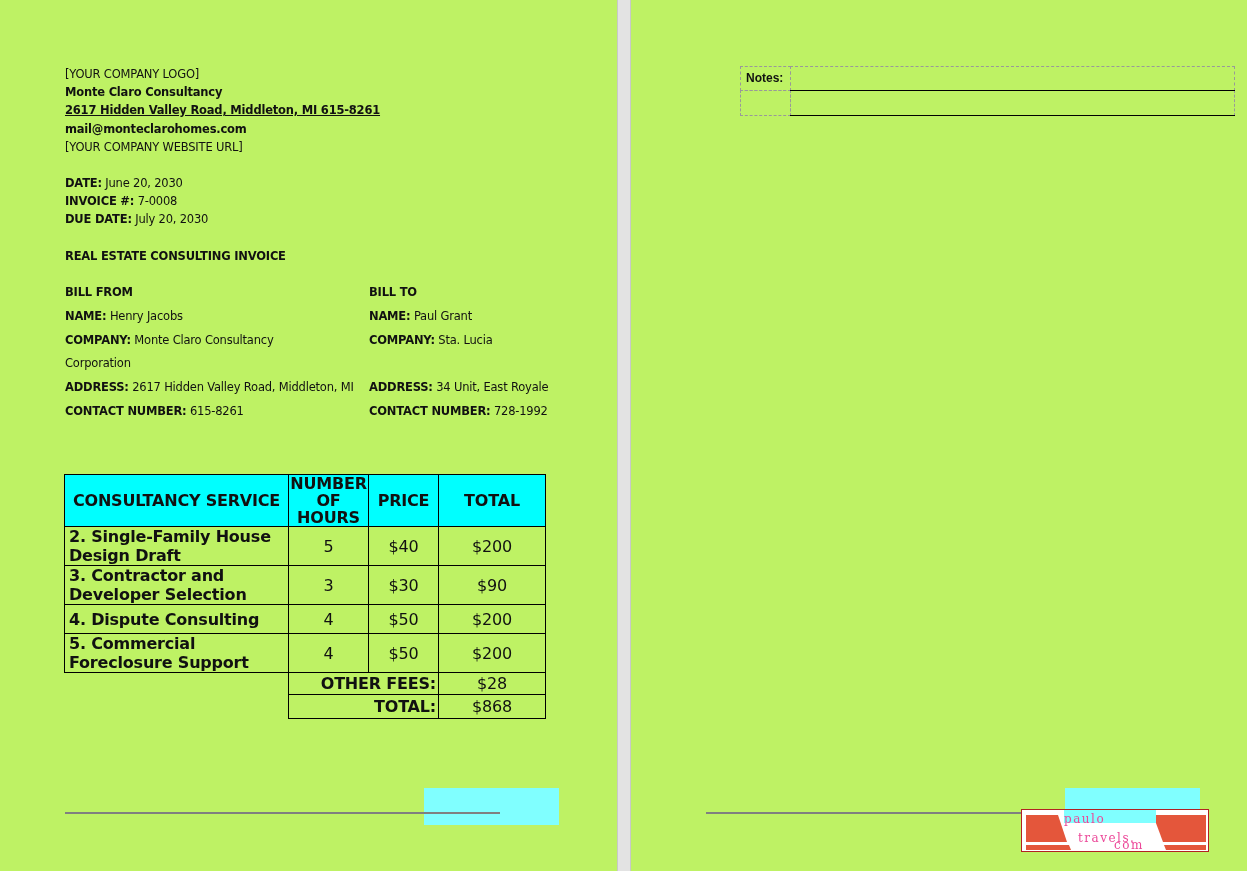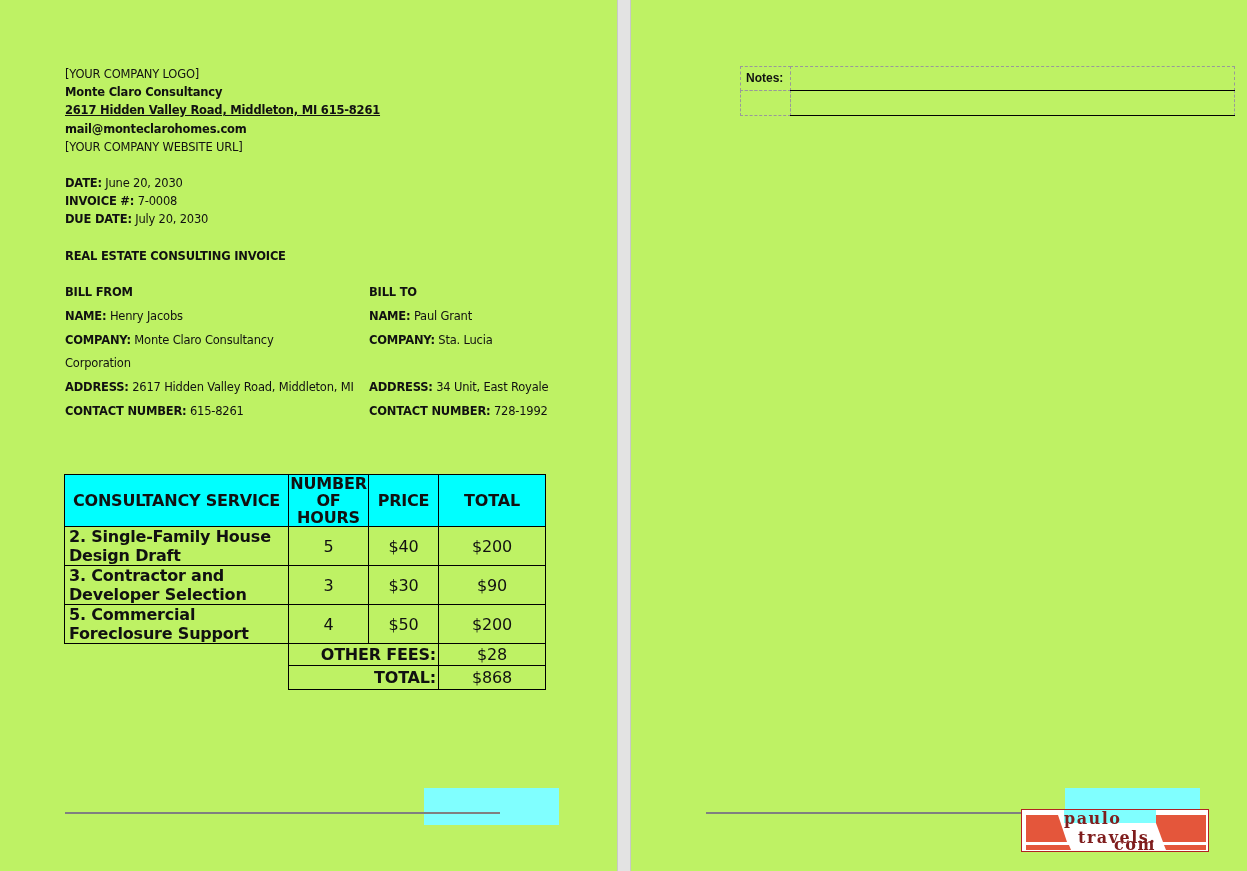--- a/index.html
+++ b/index.html
@@ -28,21 +28,21 @@
   .sig-line { position: absolute; height: 2px; background: #808080; }
   .sig-box { position: absolute; background: #80ffff; }
 
   .notes { position: absolute; left: 705px; top: 66px; width: 495px; height: 50px; margin-left: 35px; }
   .notes .cell { position: absolute; border: 1px dashed #999; }
   .notes .label { font-family: "Liberation Sans", sans-serif; font-weight: bold; font-size: 12px; padding: 4px 0 0 5px; }
   .notes .line { position: absolute; height: 1px; background: #000; }
 
   .logo { position: absolute; left: 1021px; top: 809px; width: 188px; height: 43px; border: 1px solid #b22222; background: #fff; overflow: hidden; }
   .logo svg { position: absolute; left: 0; top: 0; }
-  .logo .t { position: absolute; font-family: "DejaVu Serif", "Liberation Serif", serif; color: #7f1d1d; font-size: 16px; letter-spacing: 1.5px; line-height: 12px; font-weight: bold; }
+  .logo .t { position: absolute; font-family: "DejaVu Serif", "Liberation Serif", serif; color: #ec4899; font-size: 12px; letter-spacing: 1.5px; line-height: 12px; }
 </style>
 </head>
 <body>
 
 <div class="page page-left">
   <div class="txt" style="top:65px;">[YOUR COMPANY LOGO]</div>
   <div class="txt b" style="top:83px;">Monte Claro Consultancy</div>
   <div class="txt b" style="top:101px;text-decoration:underline;">2617 Hidden Valley Road, Middleton, MI 615-8261</div>
   <div class="txt b" style="top:120px;">mail@monteclarohomes.com</div>
   <div class="txt" style="top:138px;">[YOUR COMPANY WEBSITE URL]</div>
@@ -98,20 +98,26 @@
       <td class="c">5</td>
       <td class="c">$40</td>
       <td class="c">$200</td>
     </tr>
     <tr style="height:28px;">
       <td class="svc">3. Contractor and Developer Selection</td>
       <td class="c">3</td>
       <td class="c">$30</td>
       <td class="c">$90</td>
     </tr>
+    <tr style="height:29px;">
+      <td class="svc">4. Dispute Consulting</td>
+      <td class="c">4</td>
+      <td class="c">$50</td>
+      <td class="c">$200</td>
+    </tr>
     <tr style="height:30px;">
       <td class="svc">5. Commercial Foreclosure Support</td>
       <td class="c">4</td>
       <td class="c">$50</td>
       <td class="c">$200</td>
     </tr>
     <tr style="height:22px;">
       <td class="blank"></td>
       <td class="lbl" colspan="2">OTHER FEES:</td>
       <td class="c">$28</td>

